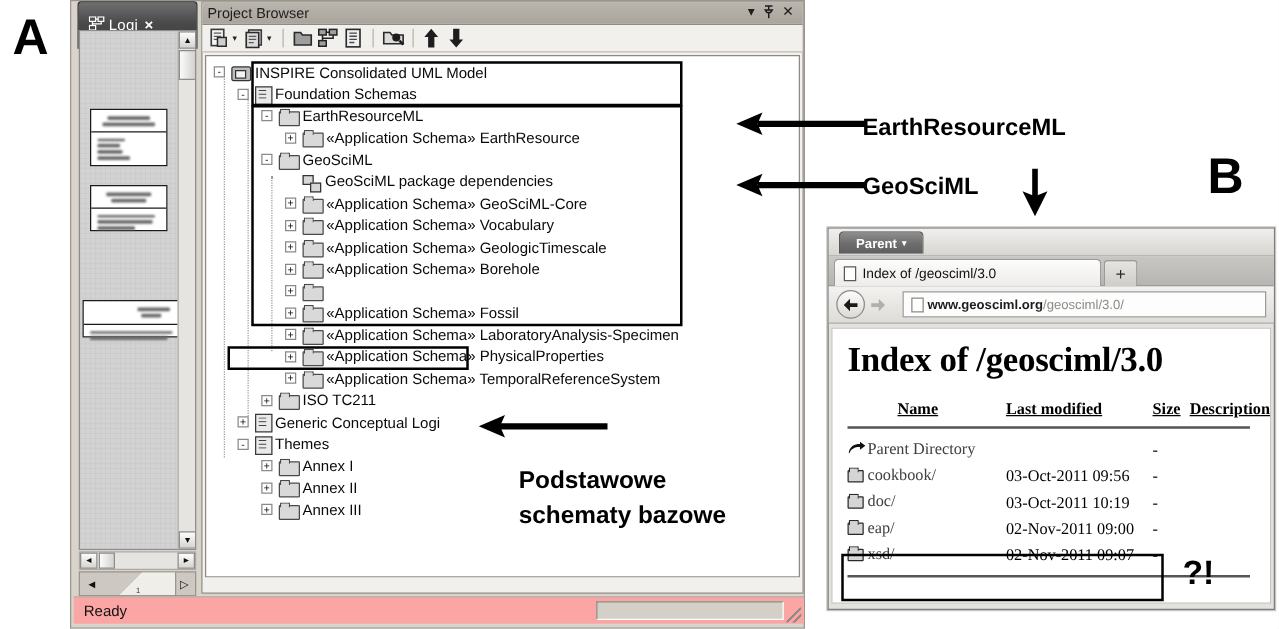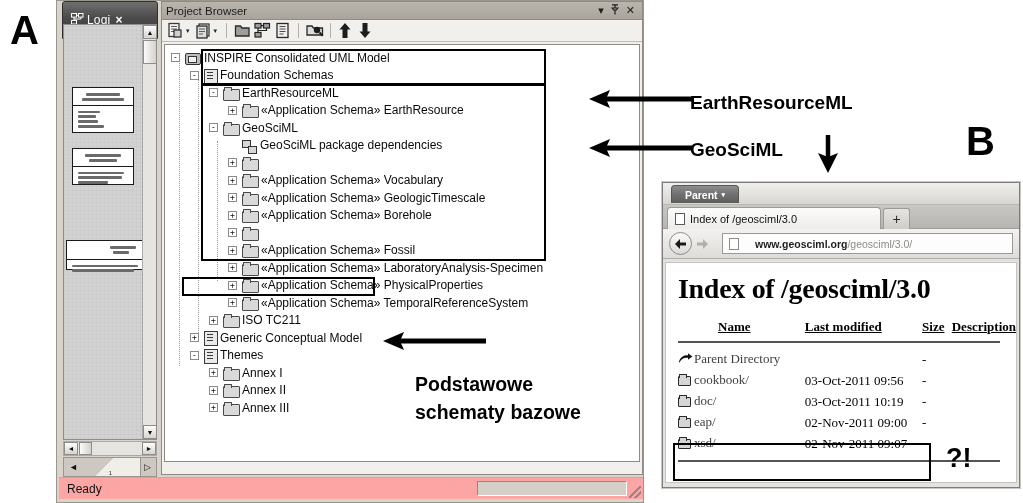--- a/index.html
+++ b/index.html
@@ -266,21 +266,21 @@
     font-size: 14px; flex: none;
   }
   .nav-back {
     background: linear-gradient(180deg,#fbfbfb,#dcdad6);
     border: 1.3px solid #8d8b87; color: #1a1a1a;
   }
   .nav-fwd { color: #b2b0ac; margin-left: -4px; }
   .urlbar {
     flex: 1; height: 21px; margin-left: 5px;
     background: #fdfdfd; border: 1px solid #9b9995;
-    display: flex; align-items: center; gap: 16px; padding: 0 6px;
+    display: flex; align-items: center; gap: 3px; padding: 0 6px;
   }
   .urlbar .pageicon { width: 10px; height: 12px; background:#fff; border: 1.2px solid #8c8a86; flex:none; }
   .urlbar .url { font-size: 10.5px; color: #8d8b87; white-space: nowrap; }
   .urlbar .url b { color: #1d1d1d; }
 
   .ff-content {
     position: absolute; left: 2px; right: 2px; top: 79px; bottom: 4px;
     background: #ffffff; border: 1px solid #c6c4c0;
     padding: 10px 0 0 12px; overflow: hidden;
   }
@@ -521,20 +521,21 @@
               <span class="nlabel">GeoSciML</span>
             </div>
             <div class="node" style="padding-left: 63px;">
               <span class="exp-spacer"></span>
               <span class="ic ic-pkgdep"></span>
               <span class="nlabel">GeoSciML package dependencies</span>
             </div>
             <div class="node" style="padding-left: 63px;">
               <span class="exp">+</span>
               <span class="ic ic-folder"></span>
+              <span class="nlabel">«Application Schema» GeoSciML-Core</span>
             </div>
             <div class="node" style="padding-left: 63px;">
               <span class="exp">+</span>
               <span class="ic ic-folder"></span>
               <span class="nlabel">«Application Schema» Vocabulary</span>
             </div>
             <div class="node" style="padding-left: 63px;">
               <span class="exp">+</span>
               <span class="ic ic-folder"></span>
               <span class="nlabel">«Application Schema» GeologicTimescale</span>
@@ -569,21 +570,21 @@
               <span class="nlabel">«Application Schema» TemporalReferenceSystem</span>
             </div>
             <div class="node" style="padding-left: 44px;">
               <span class="exp">+</span>
               <span class="ic ic-folder"></span>
               <span class="nlabel">ISO TC211</span>
             </div>
             <div class="node" style="padding-left: 25px;">
               <span class="exp">+</span>
               <span class="ic ic-doc"></span>
-              <span class="nlabel">Generic Conceptual Model</span>
+              <span class="nlabel">Generic Conceptual Logi</span>
             </div>
             <div class="node" style="padding-left: 25px;">
               <span class="exp">-</span>
               <span class="ic ic-doc"></span>
               <span class="nlabel">Themes</span>
             </div>
             <div class="node" style="padding-left: 44px;">
               <span class="exp">+</span>
               <span class="ic ic-folder"></span>
               <span class="nlabel">Annex I</span>

